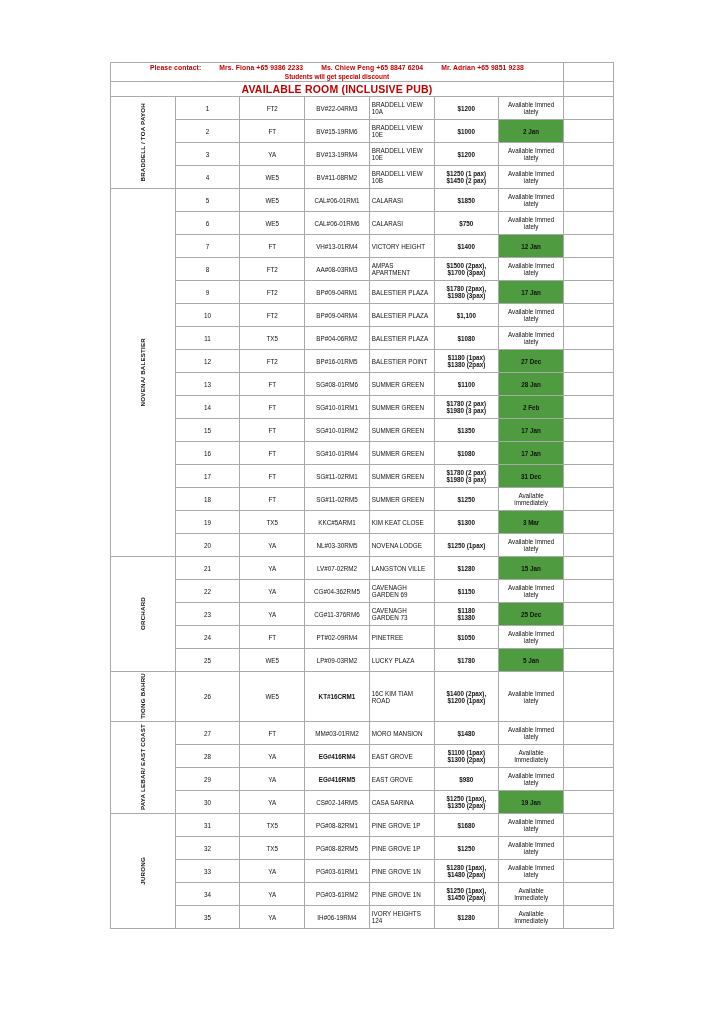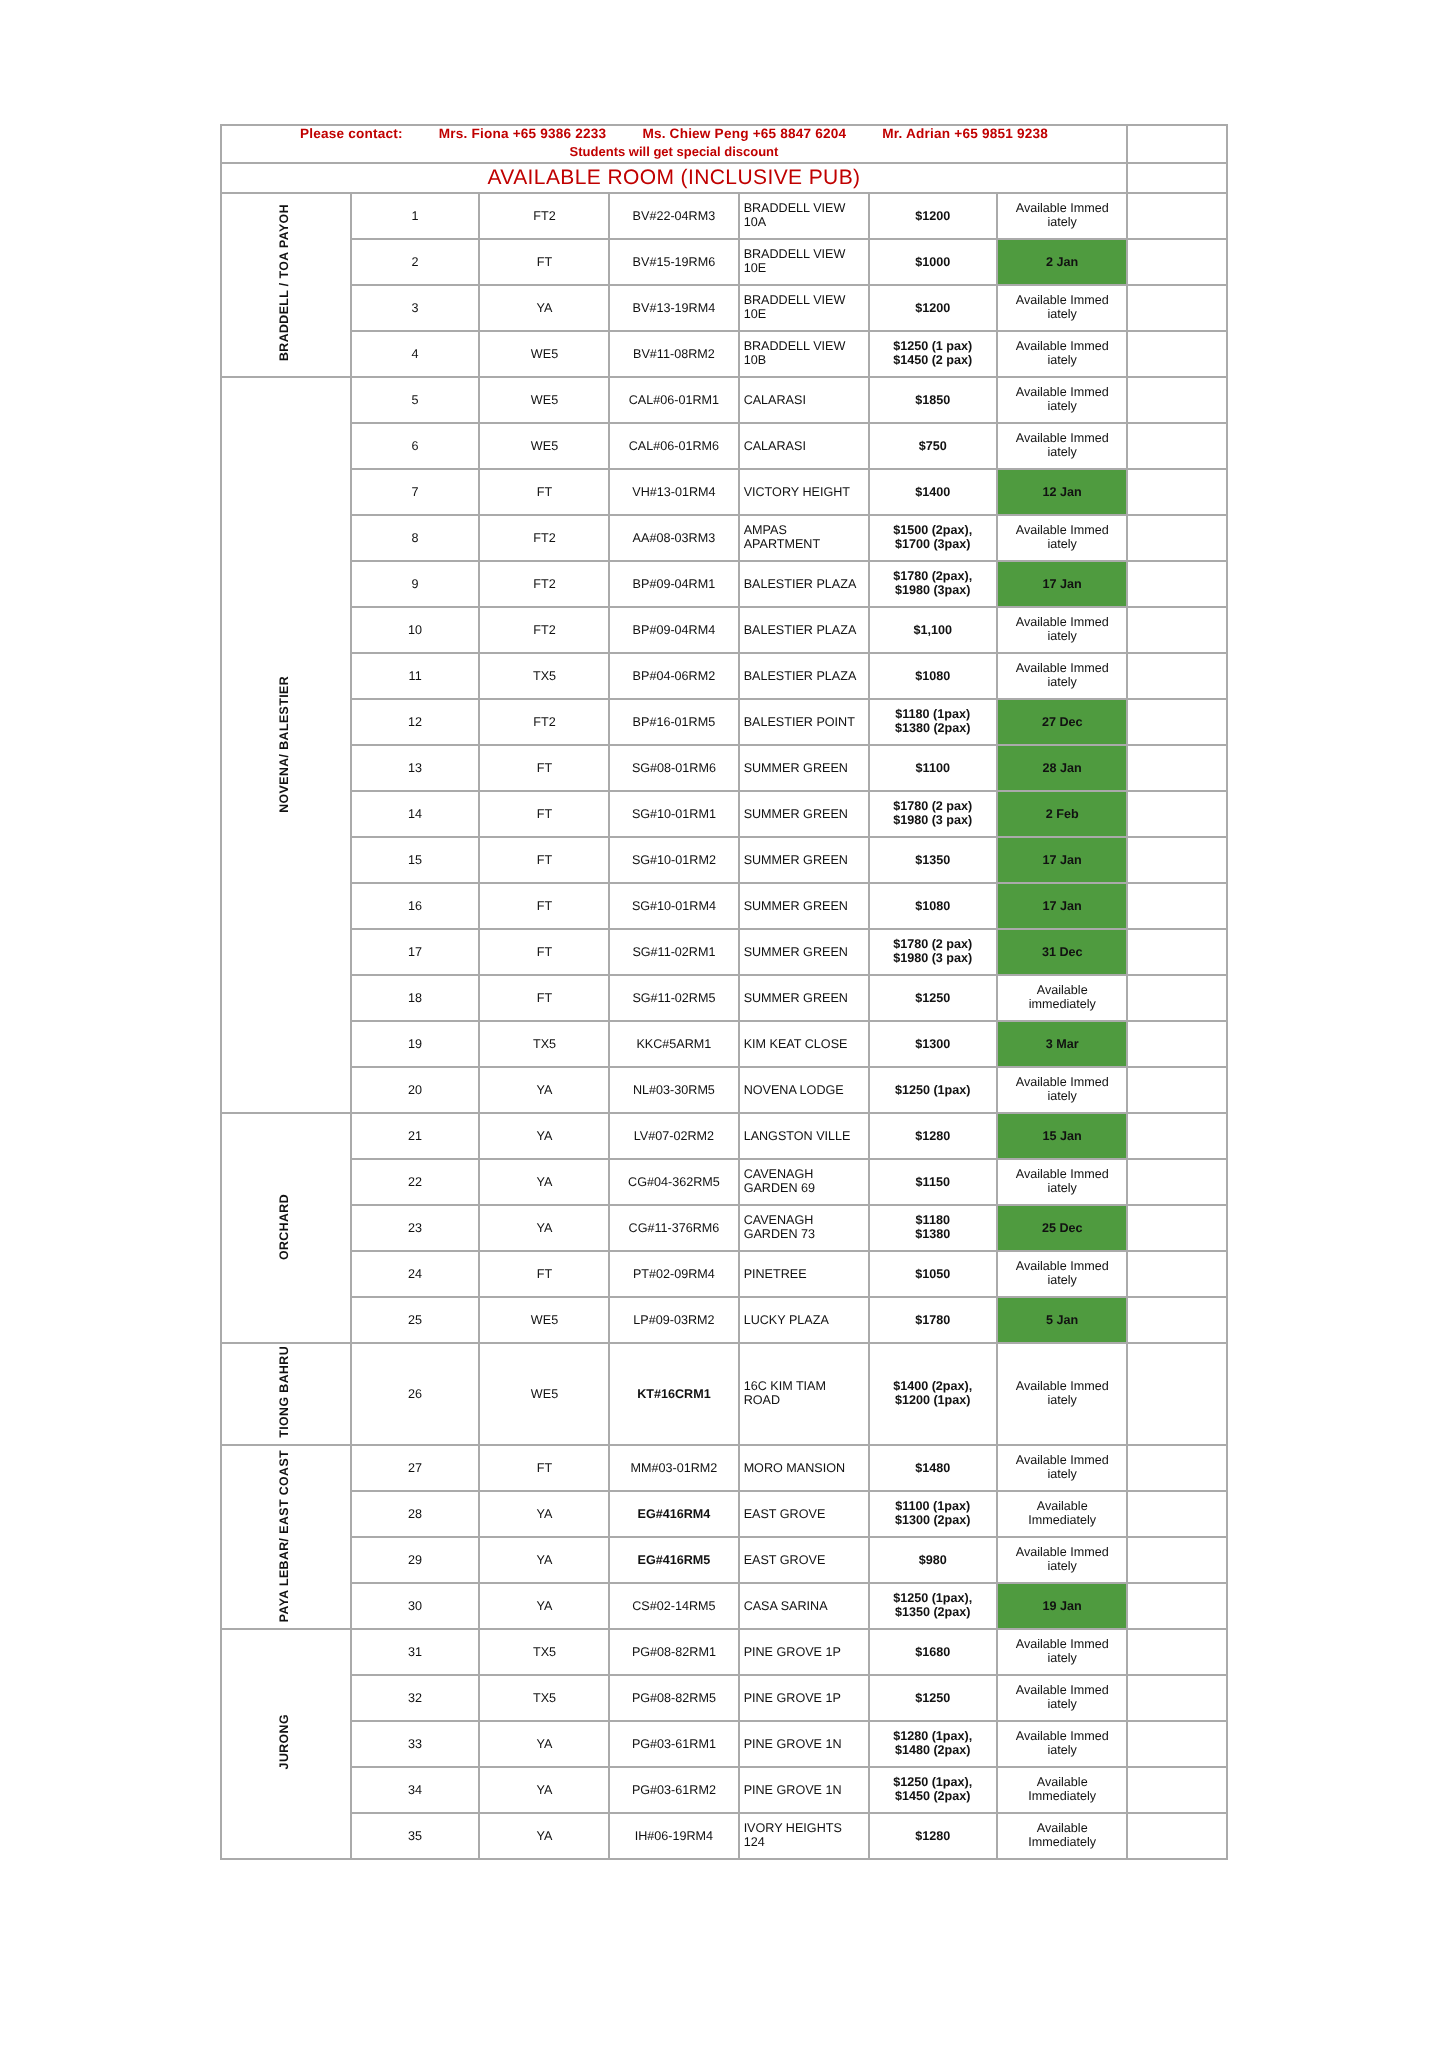--- a/index.html
+++ b/index.html
@@ -54,21 +54,21 @@
     font-size: 6.5px;
     margin-top: 1px;
   }
   .title-row td {
     text-align: center;
     border: 1px solid #aaaaaa;
     padding: 2px;
   }
   .title-text {
     color: #c00000;
-    font-weight: normal;
+    font-weight: bold;
     font-size: 10.5px;
     letter-spacing: 0.2px;
   }
   
   td.groupcell {
     width: 22px;
     text-align: center;
     vertical-align: middle;
     padding: 0;
   }

